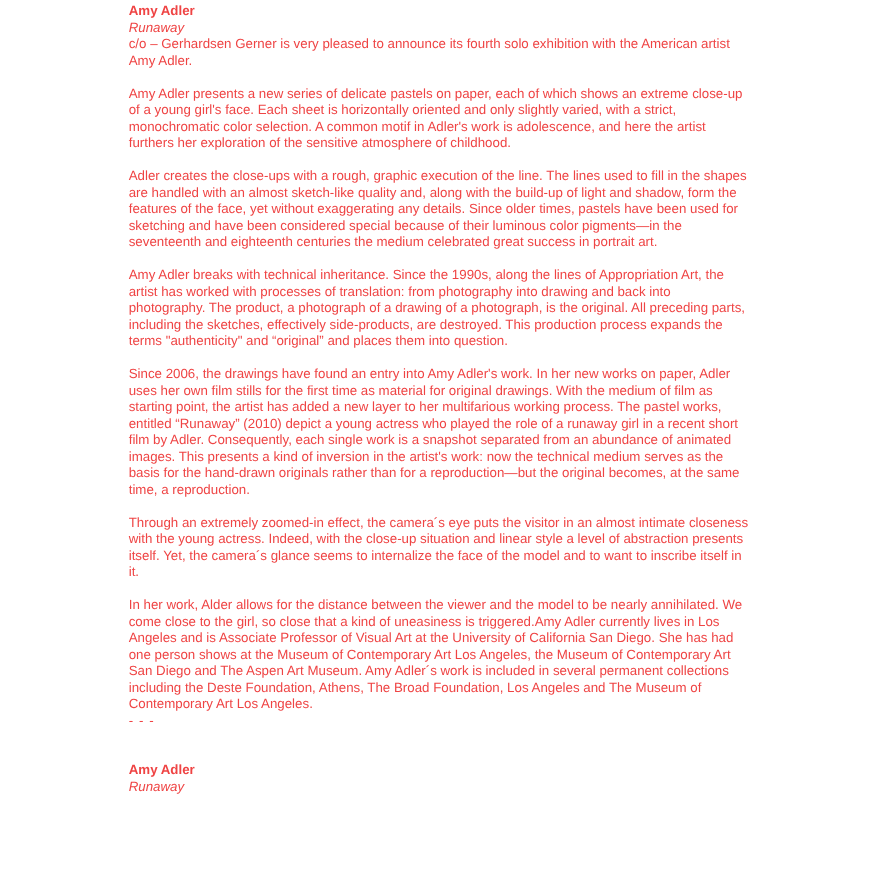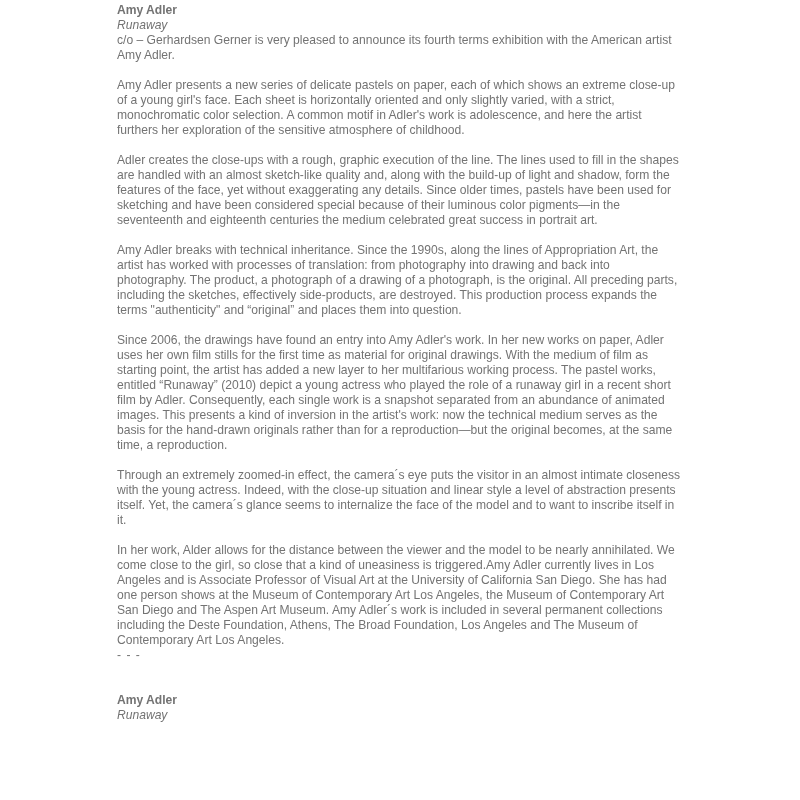--- a/index.html
+++ b/index.html
@@ -11,21 +11,21 @@
       width: 800px;
       height: 800px;
       overflow: hidden;
       position: relative;
     }
     .doc {
       position: absolute;
       left: 117px;
       top: 3px;
       width: 565px;
-      color: #737373;
+      color: #ef4444;
       font-family: "Liberation Sans", sans-serif;
       font-size: 12.1px;
       line-height: 15px;
     }
     .artist {
       font-weight: bold;
       display: block;
     }
     .title {
       font-style: italic;
@@ -41,21 +41,21 @@
 </head>
 <body>
 
 <div class="doc">
   <div>
     <span class="artist">Amy Adler</span>
     <span class="title">Runaway</span>
   </div>
 
 
-  <p class="para">c/o – Gerhardsen Gerner is very pleased to announce its fourth terms exhibition with the American artist Amy Adler.</p>
+  <p class="para">c/o – Gerhardsen Gerner is very pleased to announce its fourth solo exhibition with the American artist Amy Adler.</p>
   <p class="para">Amy Adler presents a new series of delicate pastels on paper, each of which shows an extreme close-up of a young girl's face. Each sheet is horizontally oriented and only slightly varied, with a strict, monochromatic color selection. A common motif in Adler's work is adolescence, and here the artist furthers her exploration of the sensitive atmosphere of childhood.</p>
   <p class="para">Adler creates the close-ups with a rough, graphic execution of the line. The lines used to fill in the shapes are handled with an almost sketch-like quality and, along with the build-up of light and shadow, form the features of the face, yet without exaggerating any details. Since older times, pastels have been used for sketching and have been considered special because of their luminous color pigments—in the seventeenth and eighteenth centuries the medium celebrated great success in portrait art.</p>
   <p class="para">Amy Adler breaks with technical inheritance. Since the 1990s, along the lines of Appropriation Art, the artist has worked with processes of translation: from photography into drawing and back into photography. The product, a photograph of a drawing of a photograph, is the original. All preceding parts, including the sketches, effectively side-products, are destroyed. This production process expands the terms "authenticity" and “original” and places them into question.</p>
   <p class="para">Since 2006, the drawings have found an entry into Amy Adler's work. In her new works on paper, Adler uses her own film stills for the first time as material for original drawings. With the medium of film as starting point, the artist has added a new layer to her multifarious working process. The pastel works, entitled “Runaway” (2010) depict a young actress who played the role of a runaway girl in a recent short film by Adler. Consequently, each single work is a snapshot separated from an abundance of animated images. This presents a kind of inversion in the artist's work: now the technical medium serves as the basis for the hand-drawn originals rather than for a reproduction—but the original becomes, at the same time, a reproduction.</p>
   <p class="para">Through an extremely zoomed-in effect, the camera´s eye puts the visitor in an almost intimate closeness with the young actress. Indeed, with the close-up situation and linear style a level of abstraction presents itself. Yet, the camera´s glance seems to internalize the face of the model and to want to inscribe itself in it.</p>
   <p class="para" style="margin-bottom:0">In her work, Alder allows for the distance between the viewer and the model to be nearly annihilated. We come close to the girl, so close that a kind of uneasiness is triggered.Amy Adler currently lives in Los Angeles and is Associate Professor of Visual Art at the University of California San Diego. She has had one person shows at the Museum of Contemporary Art Los Angeles, the Museum of Contemporary Art San Diego and The Aspen Art Museum. Amy Adler´s work is included in several permanent collections including the Deste Foundation, Athens, The Broad Foundation, Los Angeles and The Museum of Contemporary Art Los Angeles.</p>
 
   <span class="separator">- - -</span>
 
   <div class="footer">

